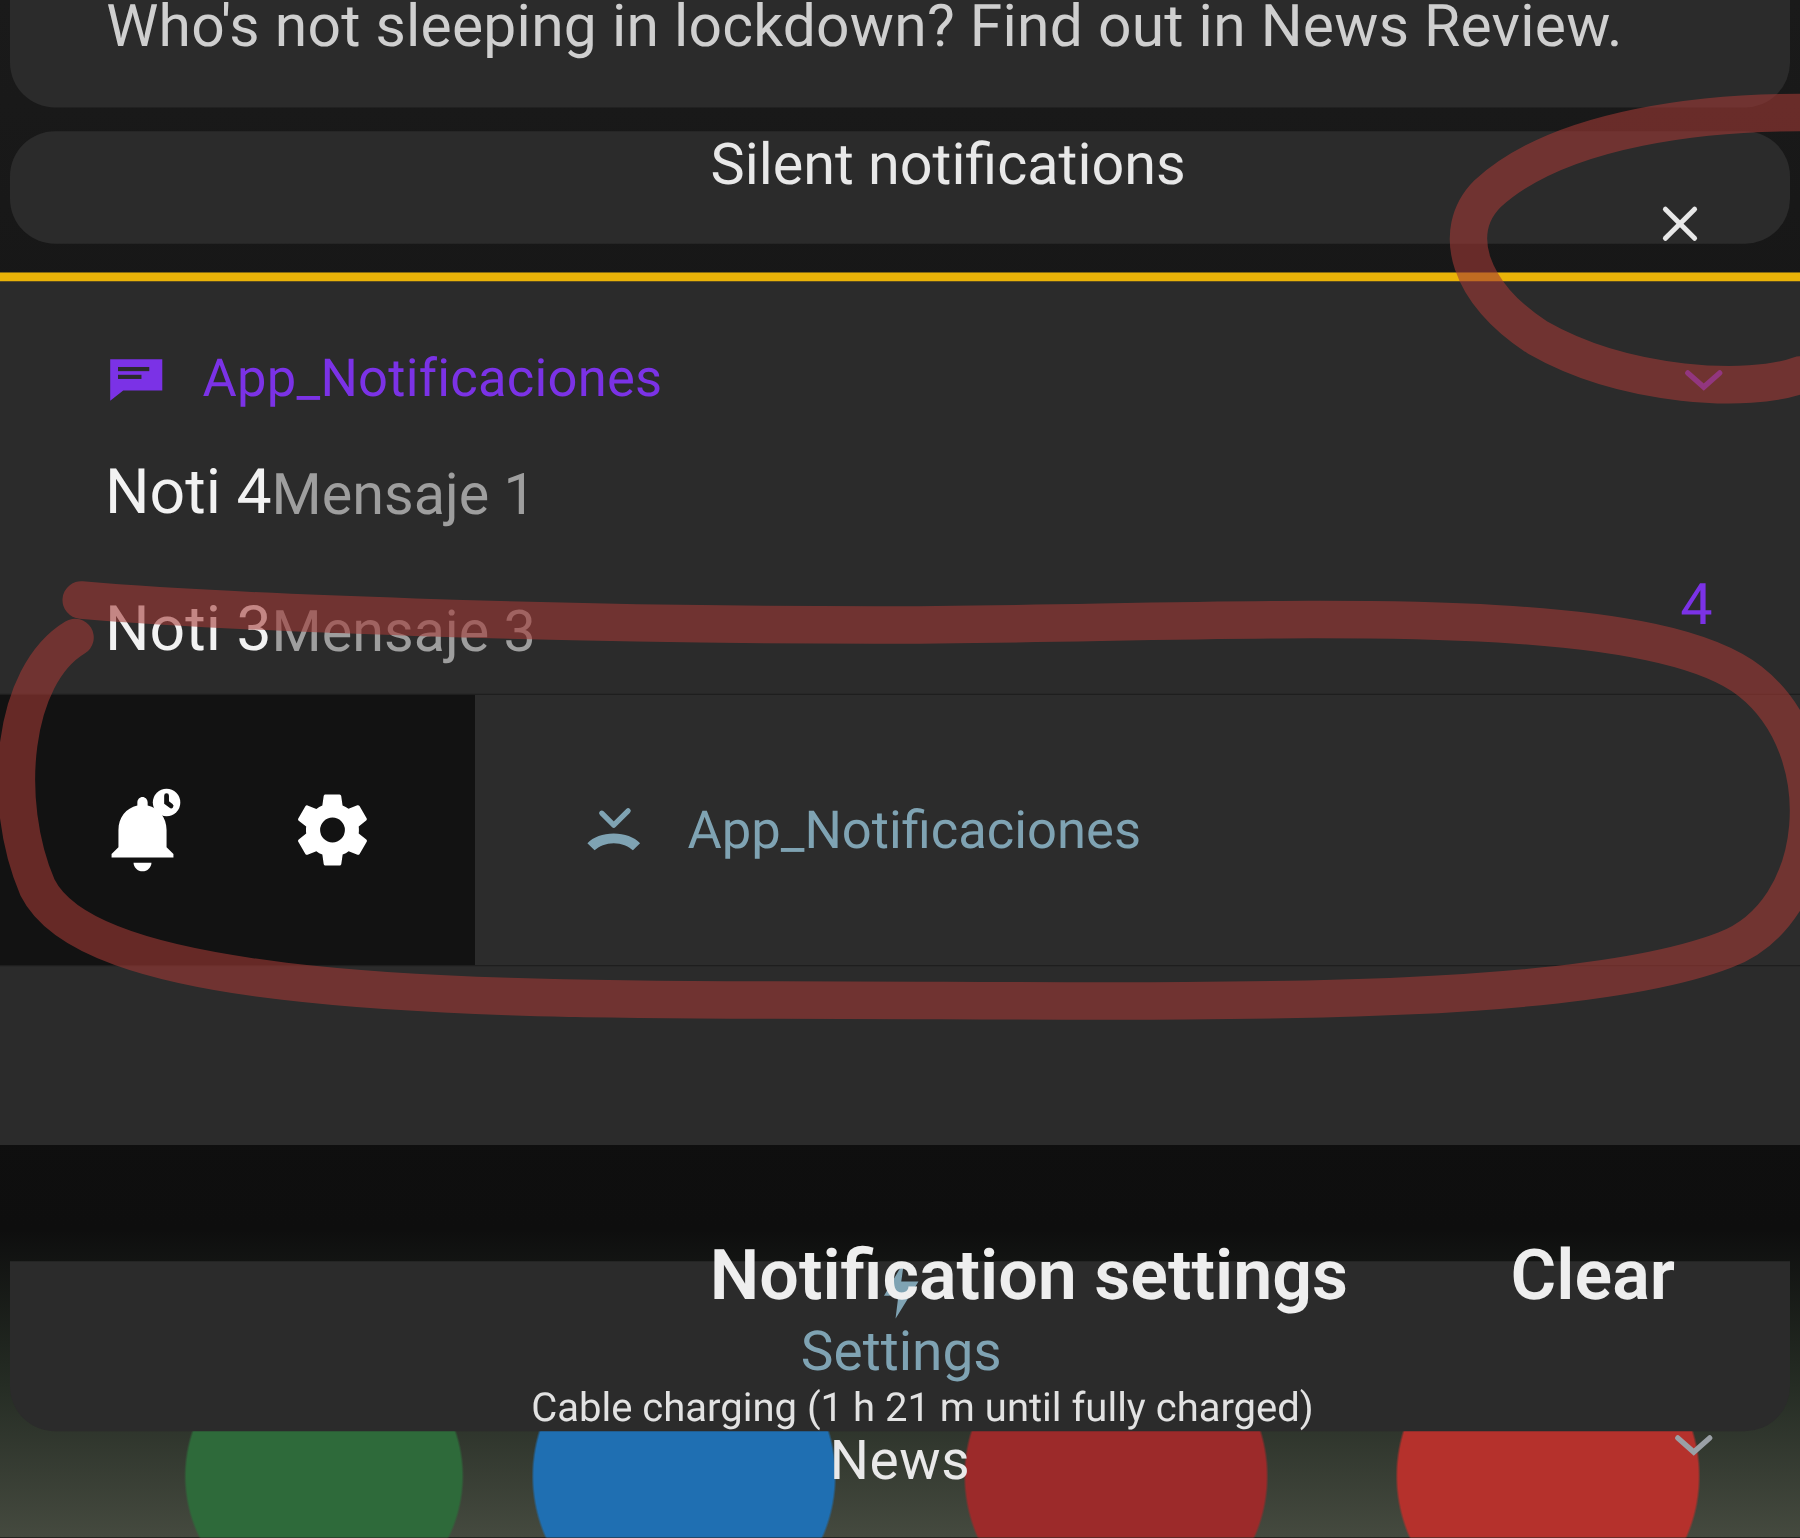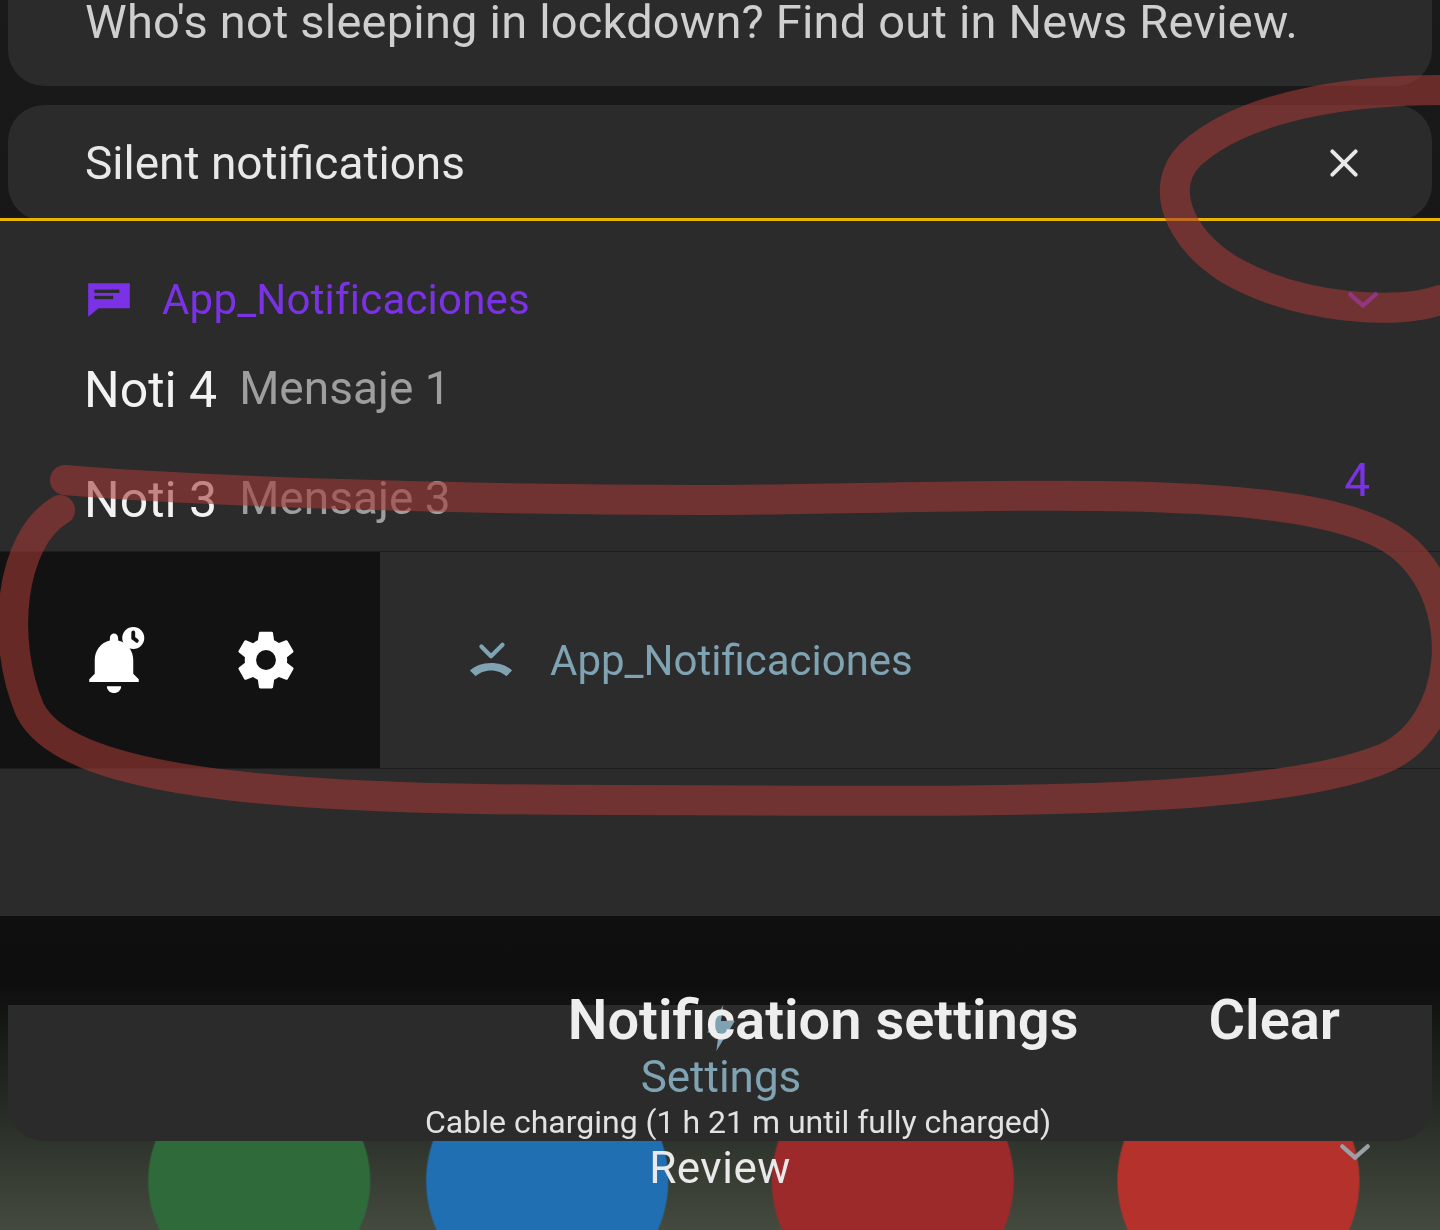--- a/index.html
+++ b/index.html
@@ -25,42 +25,42 @@
   .card{
     position:absolute;left:8px;right:8px;
     background:#2b2b2b;border-radius:36px;
   }
   .top-card{top:-50px;height:136px;}
   .top-card .txt{
     position:absolute;left:77px;top:44px;font-size:47px;color:#cfcfcf;letter-spacing:.2px;
   }
 
   
-  .silent-card{top:105px;height:116px;display:flex;align-items:center;}
+  .silent-card{top:105px;height:90px;display:flex;align-items:center;flex-direction:column;}
   .silent-title{color:#e8e8e8;font-size:46px;margin-left:77px;}
   .silent-close{
     margin-left:auto;margin-right:60px;width:56px;height:56px;display:flex;align-items:center;justify-content:center;cursor:pointer;
   }
 
   
   .silent-body{
     position:absolute;left:0;right:0;top:218px;height:698px;
-    background:#2b2b2b;border-top:3px solid #eab308;
+    background:#2b2b2b;border-top:7px solid #eab308;
   }
   
   .app-row{
     position:absolute;left:84px;right:60px;top:54px;display:flex;align-items:center;
     color:#8a2be2;font-size:42px;
   }
   .app-row .msg-icon{width:50px;height:42px;margin-right:28px;}
   .app-row .name{font-size:42px;color:#7b32e6;letter-spacing:.2px;}
   .app-row .exp{margin-left:auto;color:#7b32e6;cursor:pointer;}
 
   .noti-line{
-    position:absolute;left:84px;right:90px;display:flex;align-items:flex-start;gap:22px;
+    position:absolute;left:84px;right:90px;display:flex;align-items:flex-end;
   }
   .noti-line .title{color:#f2f2f2;font-size:50px;}
   .noti-line .msg{color:#9e9e9e;font-size:46px;}
   .noti1{top:140px;}
   .noti2{top:230px;margin-top:20px;}
   .count-badge{
     position:absolute;right:70px;top:232px;color:#7b32e6;font-size:46px;
   }
 
   
@@ -97,21 +97,21 @@
     color:#eeeeee;font-size:56px;font-weight:600;cursor:pointer;
   }
 
   
   .anno{position:absolute;inset:0;pointer-events:none;opacity:.58;}
 </style>
 </head>
 <body>
 
 <div class="wallpaper"></div>
-<div class="carrier-label">Review</div>
+<div class="carrier-label">News</div>
 
 <div class="card top-card">
   <div class="txt">Who's not sleeping in lockdown? Find out in News Review.</div>
 </div>
 
 <div class="card silent-card">
   <div class="silent-title">Silent notifications</div>
   <div class="silent-close">
     <svg width="40" height="40" viewBox="0 0 24 24" fill="none" stroke="#e8e8e8" stroke-width="2.4" stroke-linecap="round">
       <line x1="5" y1="5" x2="19" y2="19"></line>

